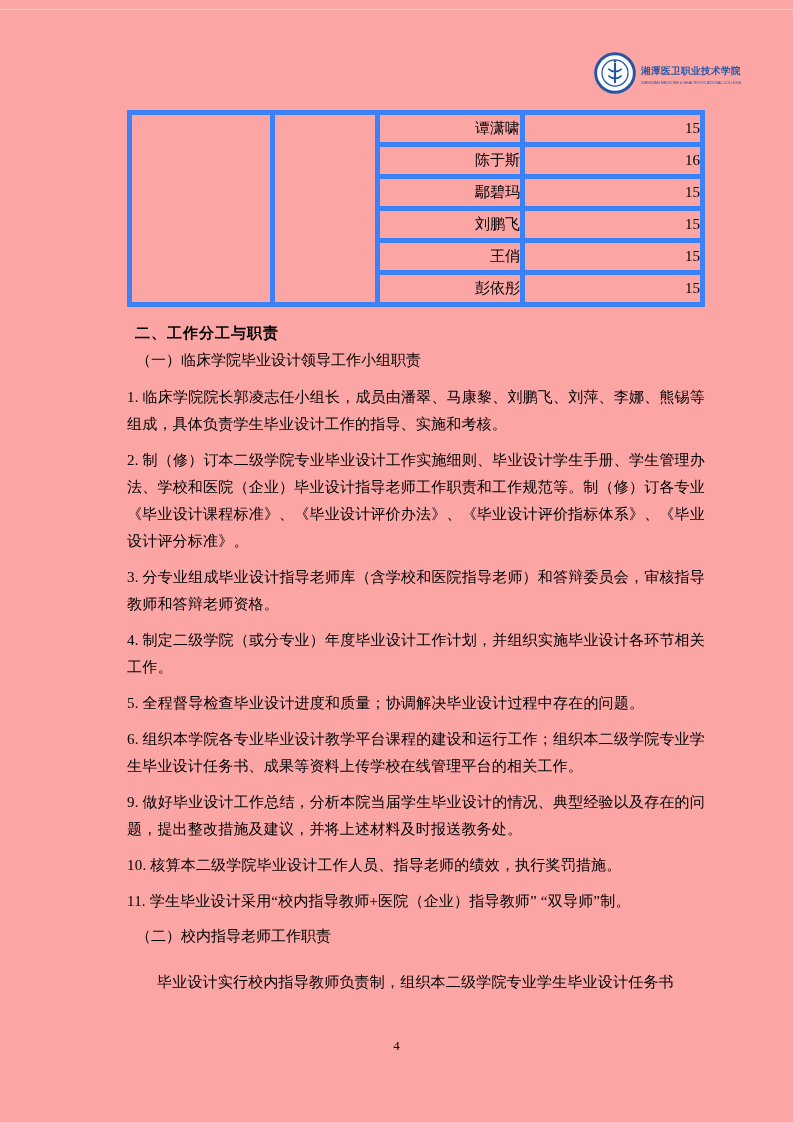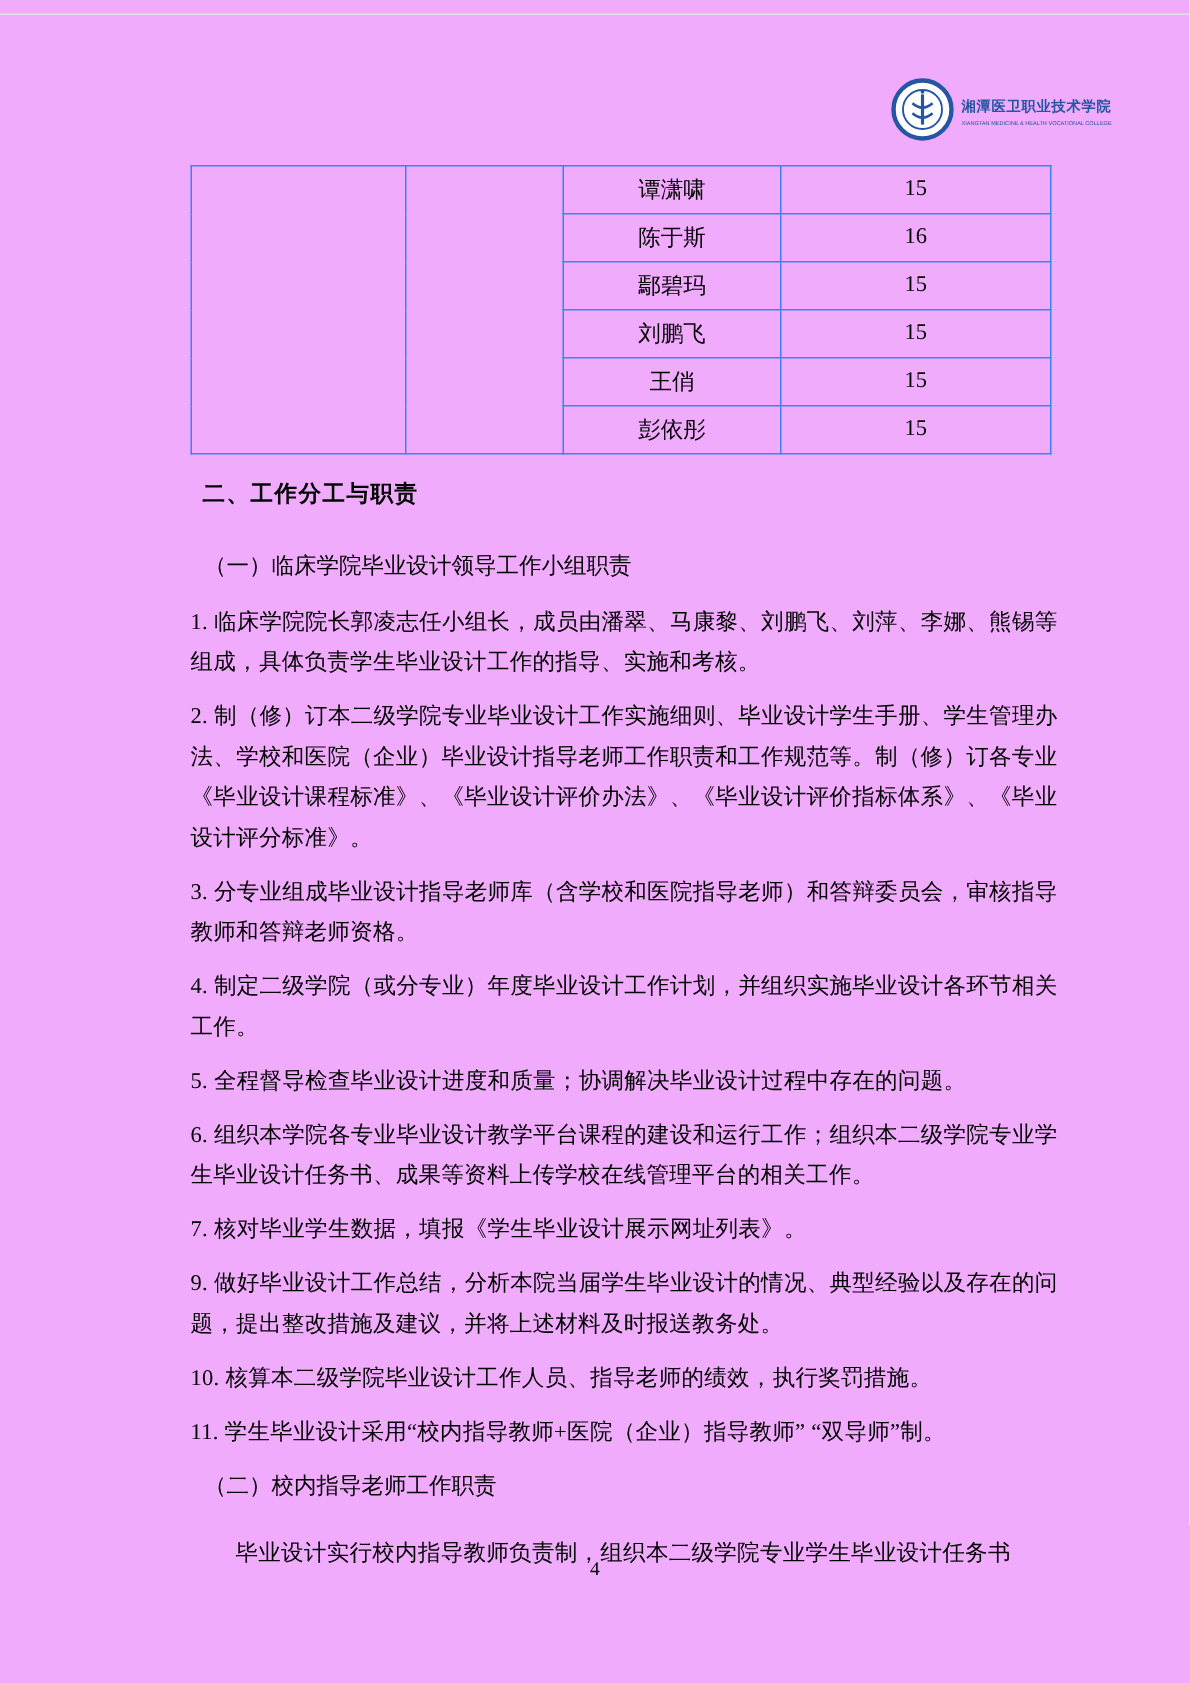--- a/index.html
+++ b/index.html
@@ -1,21 +1,21 @@
 <!DOCTYPE html>
 <html><head>
 <meta charset="utf-8">
 <style>
   * { margin:0; padding:0; box-sizing:border-box; }
   html,body { background:#ffffff; }
   body { font-family:"Liberation Serif", serif; color:#000; }
   .page {
     position:relative;
     width:793px; height:1122px;
-    background:#f0abfc;
+    background:#fca5a5;
     overflow:hidden;
     margin:0 auto;
   }
   .top-edge {
     position:absolute; top:9px; left:0; width:793px; height:1px;
     background:#e2e2e2;
   }
   
   .logo {
     position:absolute; top:52px; left:594px;
@@ -37,42 +37,42 @@
   }
   
   .content {
     position:absolute; left:127px; top:110px; width:578px;
   }
   
   table.score-table {
     width:573px; border-collapse:collapse; table-layout:fixed;
   }
   table.score-table td {
-    border:1px solid #3b82f6;
+    border:5px solid #3b82f6;
     height:32px;
     font-size:15px;
-    text-align:center;
+    text-align:right;
     vertical-align:middle;
     font-family:"Liberation Serif", serif;
   }
   .col-a { width:143px; }
   .col-b { width:105px; }
   .col-name { width:145px; }
   .col-score { width:180px; }
   
   .section-title {
     margin:17px 0 0 8px;
     font-family:"Liberation Sans", sans-serif;
     font-weight:bold;
     font-size:15px;
     letter-spacing:1px;
     color:#000;
   }
   .subsection-title {
-    margin-top:26px;
+    margin-top:4px;
     padding-left:9px;
     font-size:15px;
     line-height:26px;
   }
   .paras { margin-top:11px; }
   p.para {
     font-size:15px;
     line-height:27px;
     text-align:justify;
     margin-bottom:9px;
@@ -161,21 +161,20 @@
 
     <div class="subsection-title">（一）临床学院毕业设计领导工作小组职责</div>
 
     <div class="paras">
       <p class="para">1. 临床学院院长郭凌志任小组长，成员由潘翠、马康黎、刘鹏飞、刘萍、李娜、熊锡等组成，具体负责学生毕业设计工作的指导、实施和考核。</p>
       <p class="para">2. 制（修）订本二级学院专业毕业设计工作实施细则、毕业设计学生手册、学生管理办法、学校和医院（企业）毕业设计指导老师工作职责和工作规范等。制（修）订各专业《毕业设计课程标准》、《毕业设计评价办法》、《毕业设计评价指标体系》、《毕业设计评分标准》。</p>
       <p class="para">3. 分专业组成毕业设计指导老师库（含学校和医院指导老师）和答辩委员会，审核指导教师和答辩老师资格。</p>
       <p class="para">4. 制定二级学院（或分专业）年度毕业设计工作计划，并组织实施毕业设计各环节相关工作。</p>
       <p class="para">5. 全程督导检查毕业设计进度和质量；协调解决毕业设计过程中存在的问题。</p>
       <p class="para">6. 组织本学院各专业毕业设计教学平台课程的建设和运行工作；组织本二级学院专业学生毕业设计任务书、成果等资料上传学校在线管理平台的相关工作。</p>
-      <p class="para">7. 核对毕业学生数据，填报《学生毕业设计展示网址列表》。</p>
       <p class="para">9. 做好毕业设计工作总结，分析本院当届学生毕业设计的情况、典型经验以及存在的问题，提出整改措施及建议，并将上述材料及时报送教务处。</p>
       <p class="para">10. 核算本二级学院毕业设计工作人员、指导老师的绩效，执行奖罚措施。</p>
       <p class="para">11. 学生毕业设计采用“校内指导教师+医院（企业）指导教师” “双导师”制。</p>
     </div>
 
     <div class="subsection2-title">（二）校内指导老师工作职责</div>
     <p class="closing">毕业设计实行校内指导教师负责制，组织本二级学院专业学生毕业设计任务书</p>
 
   </div>
 

